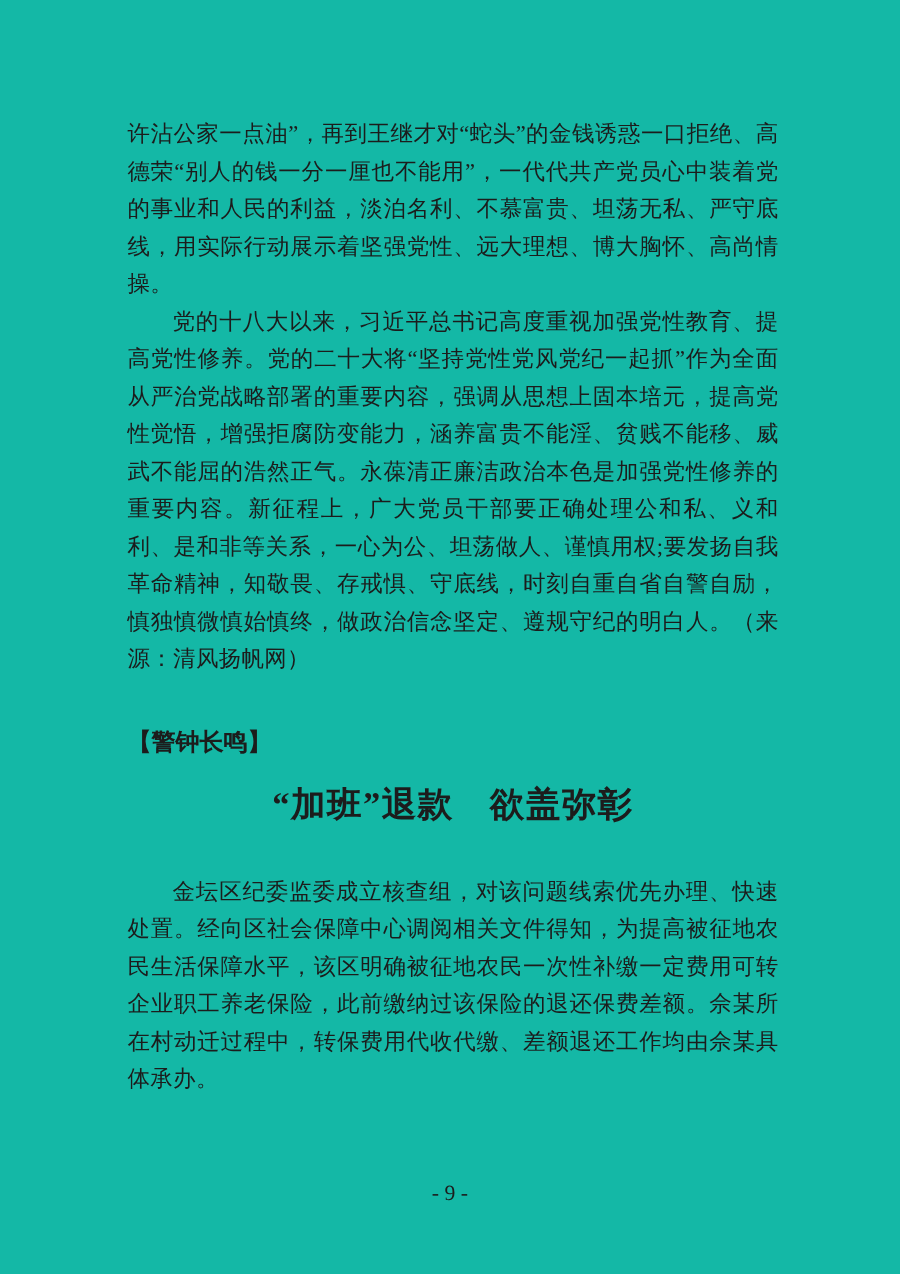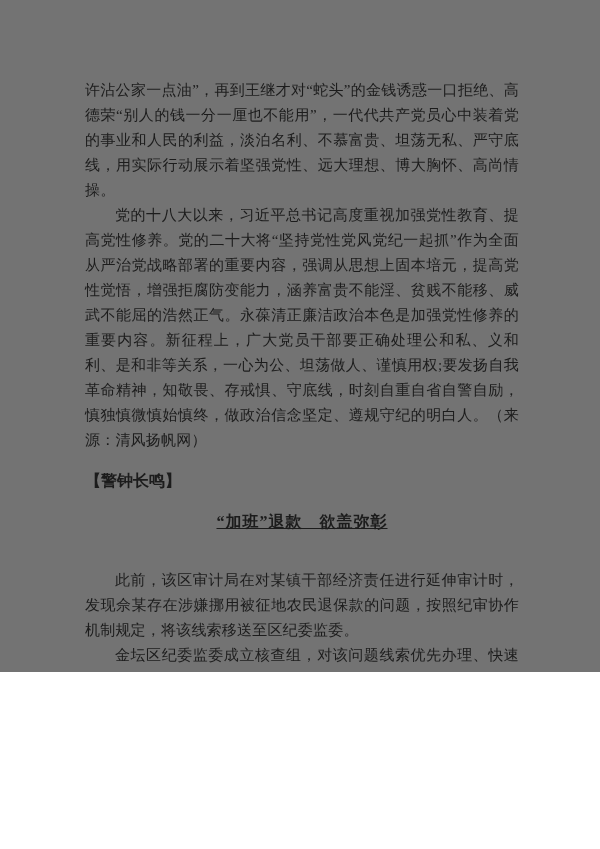--- a/index.html
+++ b/index.html
@@ -4,22 +4,22 @@
 <style>
   * { box-sizing: border-box; }
   html, body {
     margin: 0;
     padding: 0;
     background: #ffffff;
   }
   .page {
     position: relative;
     width: 600px;
-    height: 672px;
-    background: #737373;
+    height: 849px;
+    background: #14b8a6;
     overflow: hidden;
     font-family: "Liberation Serif", "DejaVu Serif", serif;
     color: #1c1c1c;
   }
   .content {
     position: absolute;
     left: 85px;
     top: 78px;
     width: 434px;
   }
@@ -29,34 +29,33 @@
     line-height: 25px;
     text-align: justify;
     text-justify: inter-ideograph;
     text-indent: 2em;
     letter-spacing: 0.2px;
   }
   p.body-para.no-indent {
     text-indent: 0;
   }
   .section-heading {
-    margin: 15px 0 0 0;
+    margin: 30px 0 0 0;
     font-size: 16px;
     line-height: 25px;
     font-weight: bold;
     text-align: left;
   }
   .article-title {
     margin: 15px 0 0 0;
-    font-size: 16px;
+    font-size: 23px;
     line-height: 28px;
     font-weight: bold;
     text-align: center;
     letter-spacing: 1px;
-    text-decoration: underline;
   }
   .article-body {
     margin-top: 32px;
   }
   .page-footer {
     position: absolute;
     left: 0;
     top: 786px;
     width: 100%;
     text-align: center;
@@ -74,21 +73,20 @@
     <p class="body-para no-indent">许沾公家一点油”，再到王继才对“蛇头”的金钱诱惑一口拒绝、高德荣“别人的钱一分一厘也不能用”，一代代共产党员心中装着党的事业和人民的利益，淡泊名利、不慕富贵、坦荡无私、严守底线，用实际行动展示着坚强党性、远大理想、博大胸怀、高尚情操。</p>
 
     <p class="body-para">党的十八大以来，习近平总书记高度重视加强党性教育、提高党性修养。党的二十大将“坚持党性党风党纪一起抓”作为全面从严治党战略部署的重要内容，强调从思想上固本培元，提高党性觉悟，增强拒腐防变能力，涵养富贵不能淫、贫贱不能移、威武不能屈的浩然正气。永葆清正廉洁政治本色是加强党性修养的重要内容。新征程上，广大党员干部要正确处理公和私、义和利、是和非等关系，一心为公、坦荡做人、谨慎用权;要发扬自我革命精神，知敬畏、存戒惧、守底线，时刻自重自省自警自励，慎独慎微慎始慎终，做政治信念坚定、遵规守纪的明白人。（来源：清风扬帆网）</p>
 
     <p class="section-heading">【警钟长鸣】</p>
 
     <h1 class="article-title">“加班”退款　欲盖弥彰</h1>
 
     <div class="article-body">
 
-      <p class="body-para">此前，该区审计局在对某镇干部经济责任进行延伸审计时，发现佘某存在涉嫌挪用被征地农民退保款的问题，按照纪审协作机制规定，将该线索移送至区纪委监委。</p>
 
       <p class="body-para">金坛区纪委监委成立核查组，对该问题线索优先办理、快速处置。经向区社会保障中心调阅相关文件得知，为提高被征地农民生活保障水平，该区明确被征地农民一次性补缴一定费用可转企业职工养老保险，此前缴纳过该保险的退还保费差额。佘某所在村动迁过程中，转保费用代收代缴、差额退还工作均由佘某具体承办。</p>
     </div>
 
   </div>
 
   <div class="page-footer">- 9 -</div>
 </div>
 
 </body></html>

